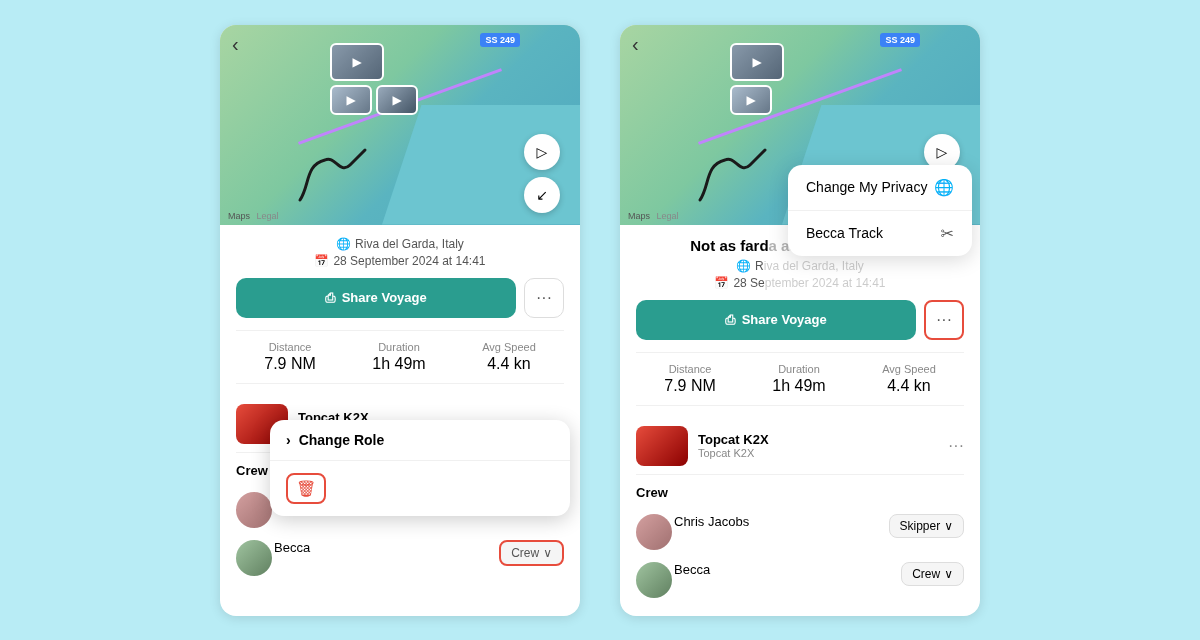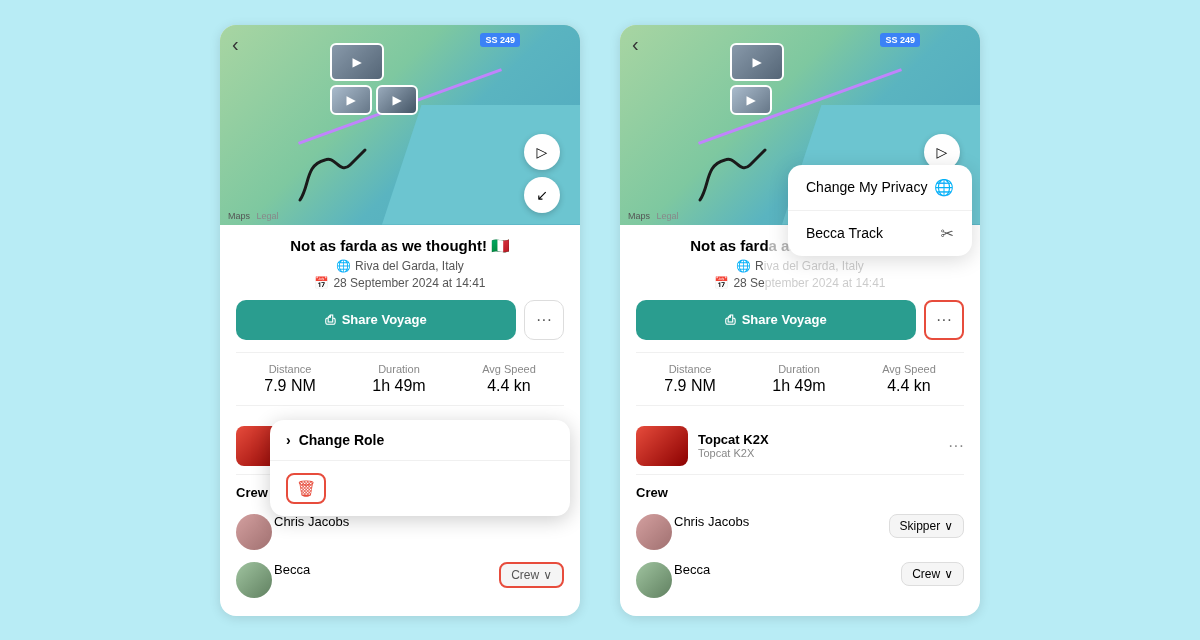--- a/index.html
+++ b/index.html
@@ -428,21 +428,20 @@
             <div class="thumb small" style="width:42px;height:30px;background:linear-gradient(135deg,#99aabb,#445566);"></div>
           </div>
         </div>
         <div class="play-btn">▷</div>
         <div class="expand-btn">↙</div>
       </div>
     </div>
     <span class="back-arrow" style="position:absolute;top:8px;left:12px;z-index:5;">‹</span>
 
     <div class="content">
-      <div class="voyage-title">Not as farda as we thought! 🇮🇹</div>
       <div class="location-row">
         <span>🌐</span>
         <span>Riva del Garda, Italy</span>
       </div>
       <div class="date-row">
         <span>📅</span>
         <span>28 September 2024 at 14:41</span>
       </div>
       <div class="share-row">
         <button class="share-btn">

